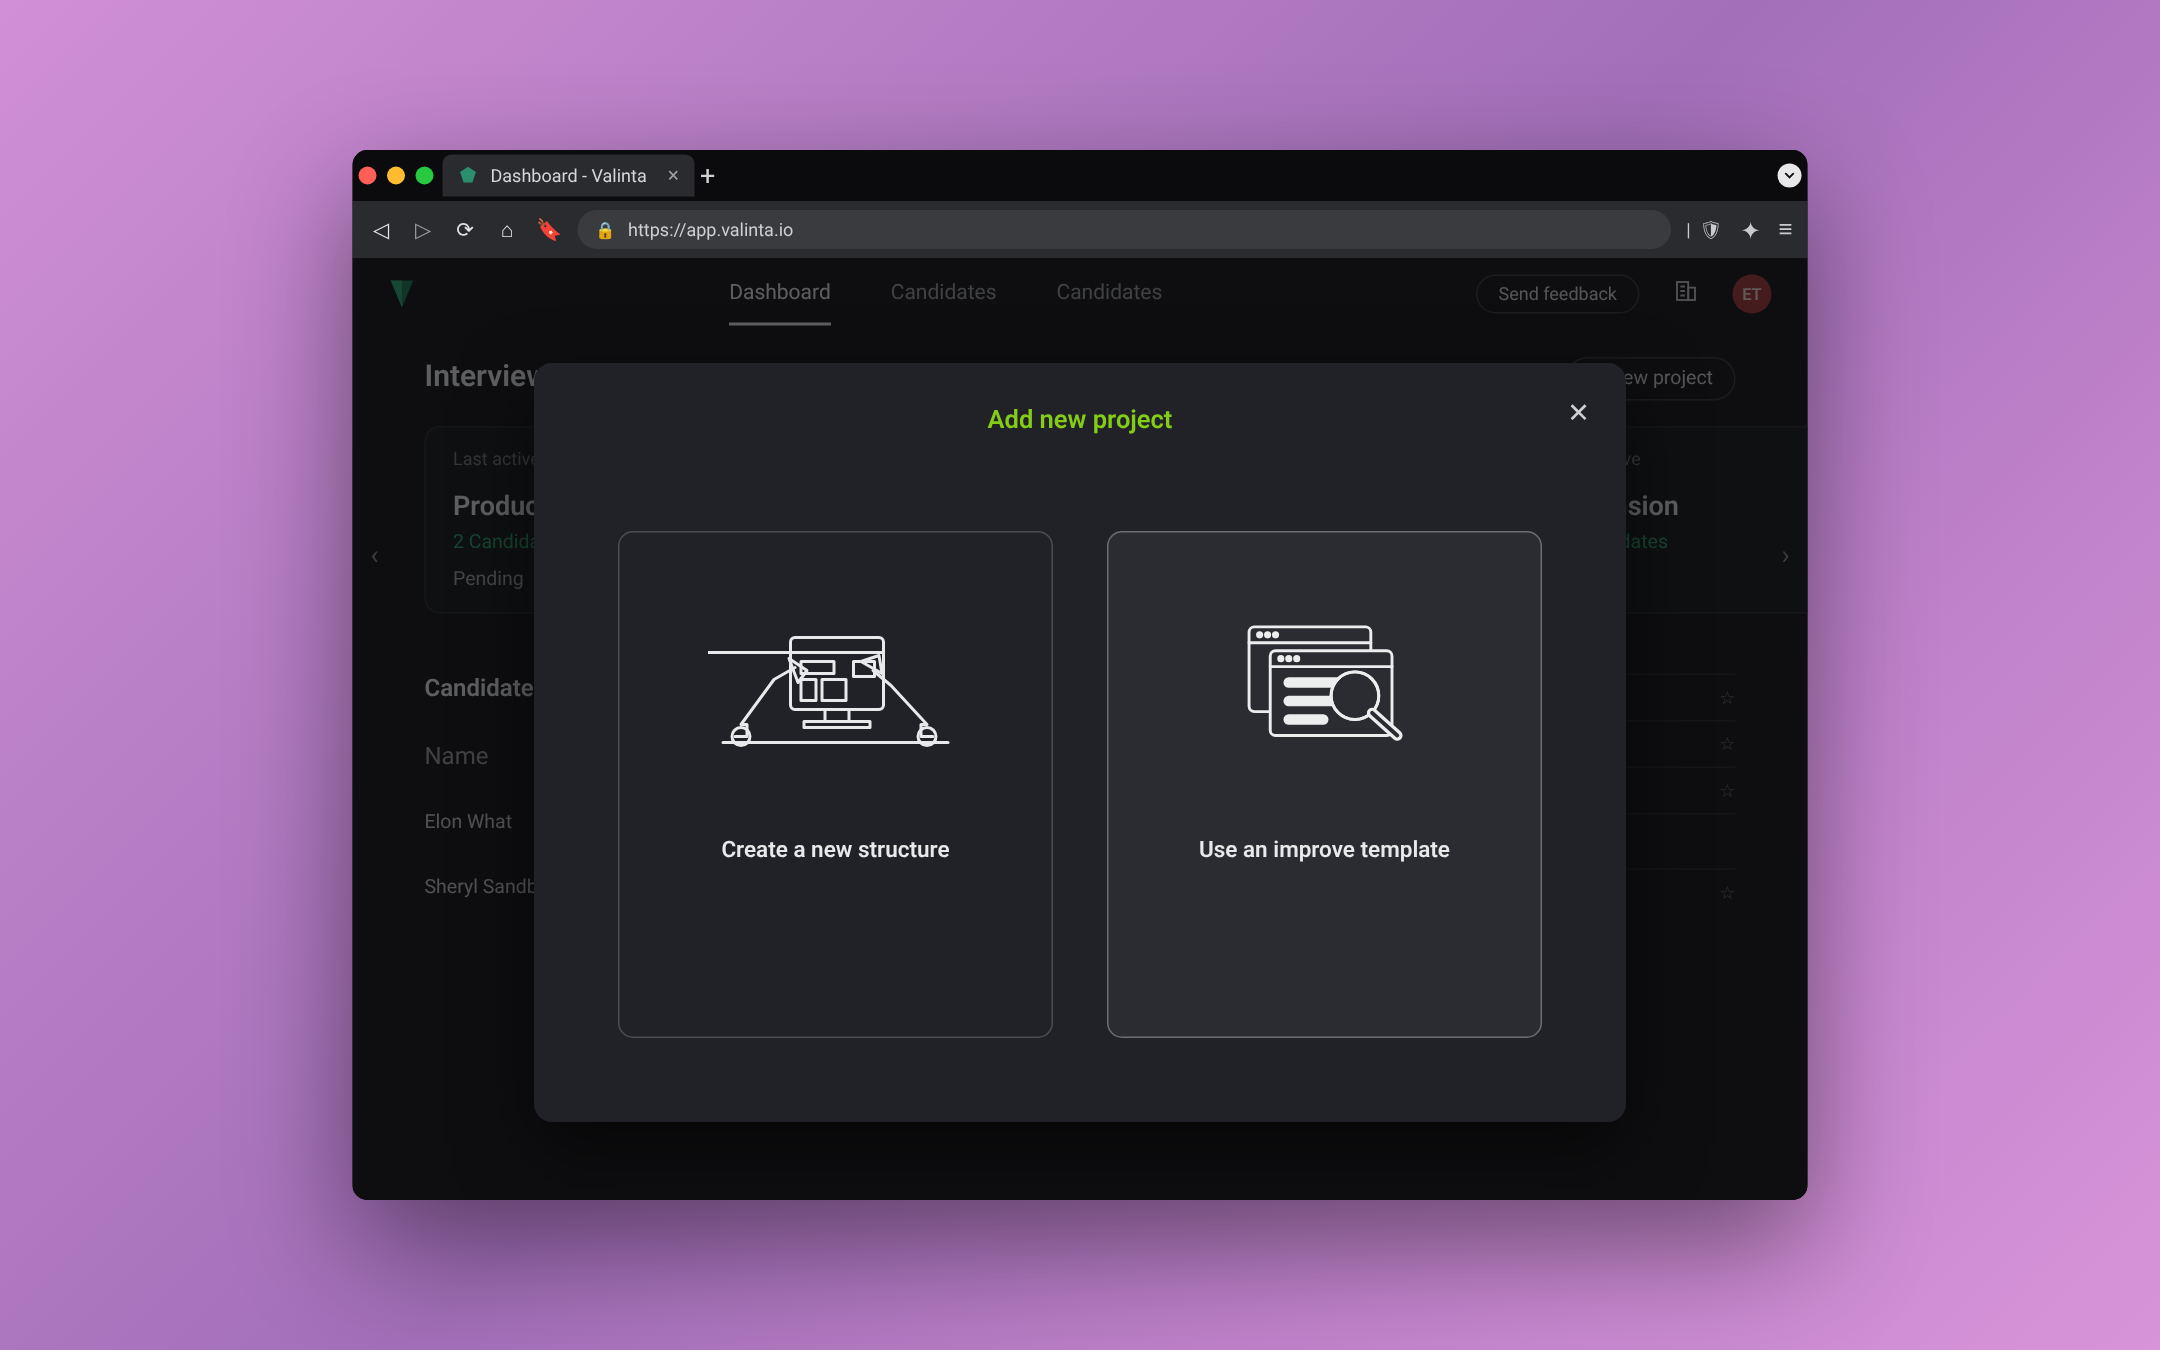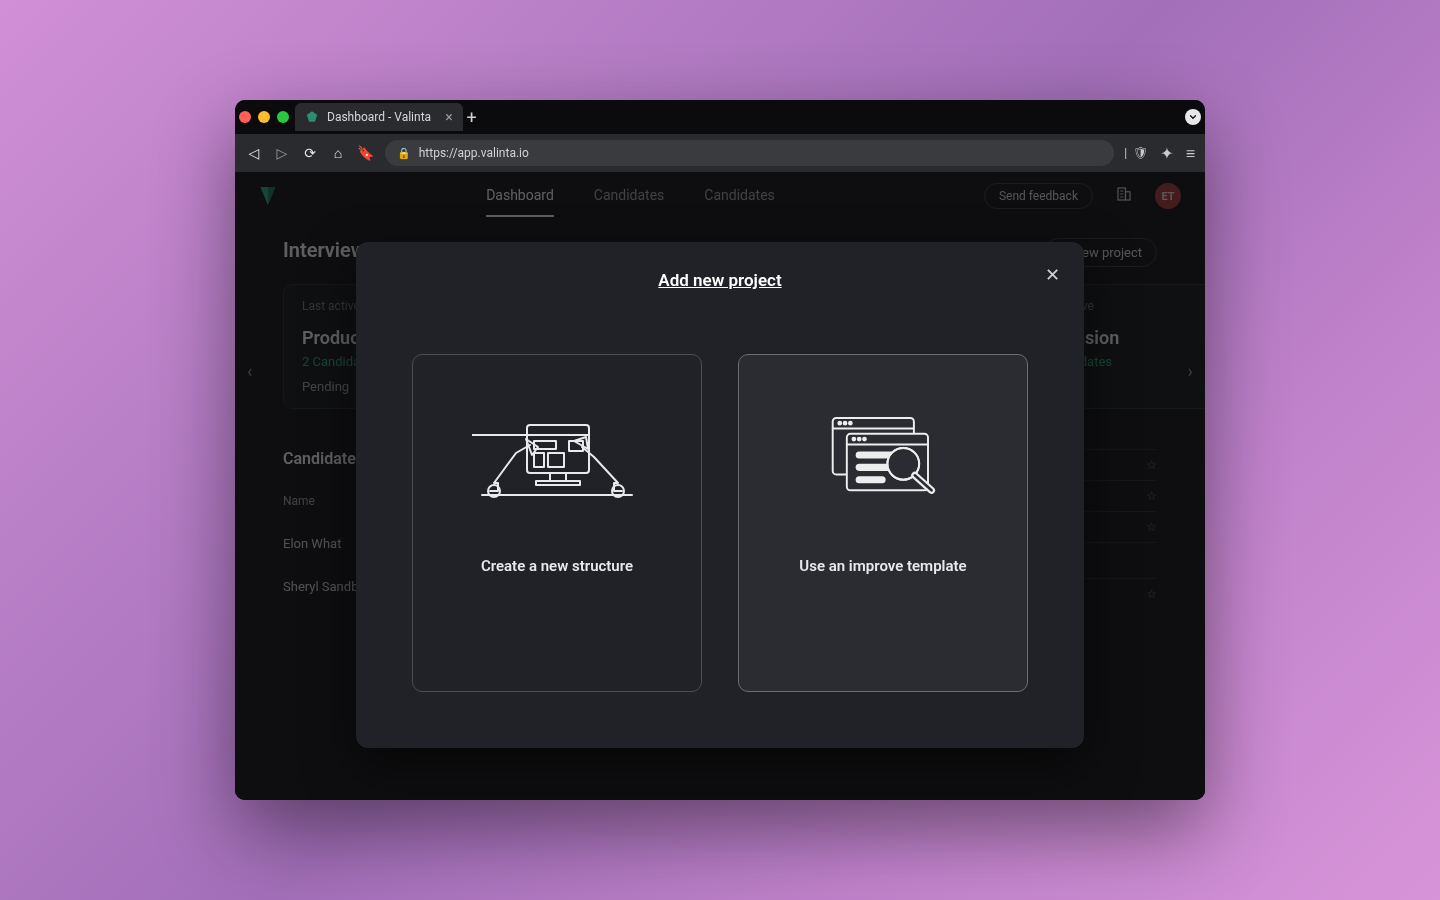--- a/index.html
+++ b/index.html
@@ -105,39 +105,39 @@
   }
   .proj-card .meta { color:#7b7c80; font-size:12px; }
   .proj-card .title { color:#e8e9eb; font-size:18px; font-weight:600; margin-top:14px; }
   .proj-card .cand { color:#2ea46d; font-size:13px; margin-top:6px; }
   .proj-card .status { color:#a5a6a9; font-size:13px; margin-top:10px; }
   .chev { position:absolute; top: 140px; color:#8b8c8f; font-size:18px; cursor:pointer; }
   .chev.left { left:12px; } .chev.right { right:12px; }
 
   .cols { display:flex; gap:40px; margin-top:40px; }
   .col h2 { font-size:16px; font-weight:600; color:#e8e9eb; }
-  .col .sub { color:#9b9c9f; font-size:12px; margin-top:26px; }
+  .col .sub { color:#9b9c9f; font-size:16px; margin-top:26px; }
   .col .row { color:#c7c8cb; font-size:13px; margin-top:28px; }
   .col.right { margin-left:auto; width:300px; }
   .qrow { display:flex; align-items:center; justify-content:space-between; padding:8px 0; border-top:1px solid #2b2c2f; font-size:12px; color:#b8b9bc; }
   .qrow .star { color:#6d6e71; }
   .cat { display:flex; align-items:center; gap:10px; padding:10px 0; border-top:1px solid #2b2c2f; font-weight:600; font-size:13px; color:#dcddde; }
   .drag { color:#6d6e71; letter-spacing:2px; }
 
   
   .overlay {
     position:absolute; inset:0; background:rgba(10,10,12,0.62);
     display:flex; align-items:flex-start; justify-content:center;
     padding-top:70px;
   }
   .modal {
     width: 728px; background:#202227; border-radius:12px; position:relative; padding: 28px 32px 56px 32px;
     box-shadow: 0 20px 50px rgba(0,0,0,0.5);
   }
-  .modal h3 { text-align:center; color:#ffffff; font-size:17px; font-weight:600;text-decoration:underline; }
+  .modal h3 { text-align:center; color:#84cc16; font-size:17px; font-weight:600; }
   .modal .close {
     position:absolute; top:22px; right:24px; color:#cfd0d2; font-size:18px; cursor:pointer;
   }
   .options { display:flex; gap:36px; margin-top:64px; justify-content:center; }
   .option {
     width: 290px; height: 338px;
     border:1px solid #4b4d52; border-radius:10px;
     display:flex; flex-direction:column; align-items:center; justify-content:flex-start;
     padding: 40px 18px 40px 18px; cursor:pointer;
   }

